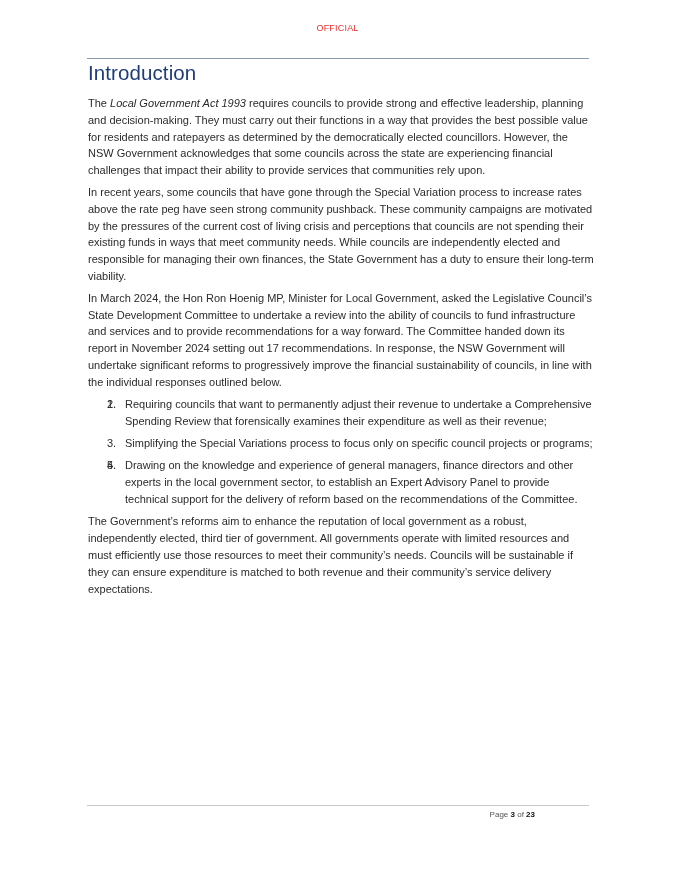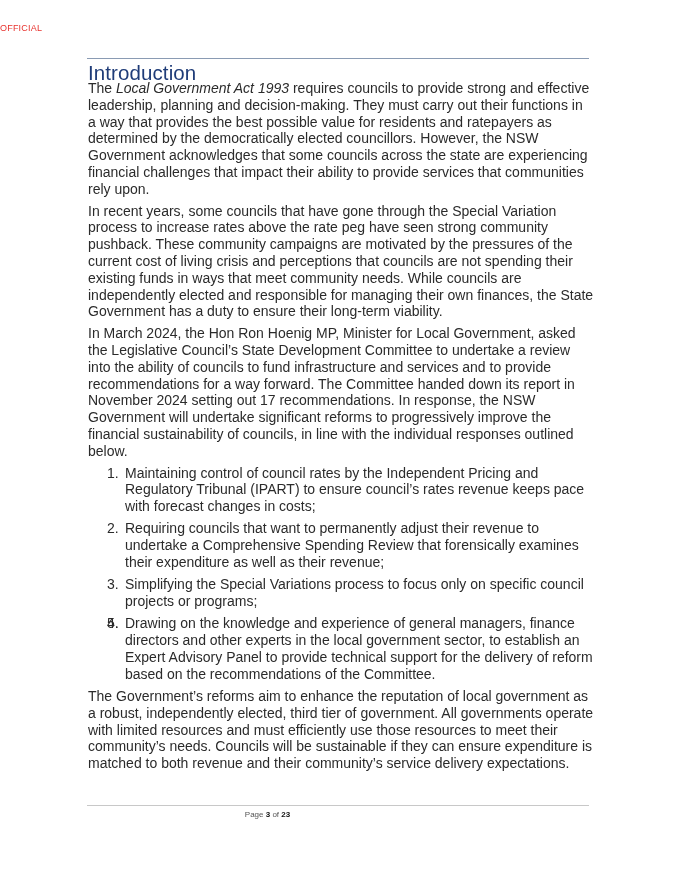--- a/index.html
+++ b/index.html
@@ -13,20 +13,21 @@
       position: relative;
       overflow: hidden;
       font-family: "Liberation Sans", sans-serif;
       color: #2b2b2b;
     }
     .classification {
       position: absolute;
       top: 23px;
       left: 0;
       width: 675px;
+      text-align: center;
       font-size: 9px;
       color: #e8322e;
       letter-spacing: 0.2px;
     }
     .top-rule {
       position: absolute;
       top: 58px;
       left: 87px;
       width: 502px;
       height: 0;
@@ -38,24 +39,24 @@
       left: 88px;
       margin: 0;
       font-size: 20.5px;
       font-weight: normal;
       color: #1f3c78;
       letter-spacing: 0.1px;
       text-align: right;
     }
     .content {
       position: absolute;
-      top: 80px;
+      top: 95px;
       left: 88px;
       width: 506px;
-      font-size: 14px;
+      font-size: 11px;
       line-height: 16.8px;
     }
     .content p {
       margin: 0 0 5px 0;
     }
     .content ol {
       margin: 0 0 5px 0;
       padding: 0;
       list-style: none;
     }
@@ -75,21 +76,21 @@
       left: 87px;
       width: 502px;
       height: 0;
       border-top: 1px solid #c8c8c8;
     }
     .footer {
       position: absolute;
       top: 810px;
       left: 0;
       width: 535px;
-      text-align: center;
+      text-align: right;
       font-size: 8px;
       color: #555555;
     }
     .footer b {
       color: #111111;
     }
   </style>
 </head>
 <body>
 
@@ -101,21 +102,21 @@
 
 <div class="content">
   <p><span>The </span><em>Local Government Act 1993</em><span> requires councils to provide strong and effective leadership, planning and decision-making. They must carry out their functions in a way that provides the best possible value for residents and ratepayers as determined by the democratically elected councillors. However, the NSW Government acknowledges that some councils across the state are experiencing financial challenges that impact their ability to provide services that communities rely upon.</span></p>
 
   <p>In recent years, some councils that have gone through the Special Variation process to increase rates above the rate peg have seen strong community pushback. These community campaigns are motivated by the pressures of the current cost of living crisis and perceptions that councils are not spending their existing funds in ways that meet community needs. While councils are independently elected and responsible for managing their own finances, the State Government has a duty to ensure their long-term viability.</p>
 
   <p>In March 2024, the Hon Ron Hoenig MP, Minister for Local Government, asked the Legislative Council’s State Development Committee to undertake a review into the ability of councils to fund infrastructure and services and to provide recommendations for a way forward. The Committee handed down its report in November 2024 setting out 17 recommendations. In response, the NSW Government will undertake significant reforms to progressively improve the financial sustainability of councils, in line with the individual responses outlined below.</p>
 
 
   <ol>
-    <li><span class="num">1.</span><span>Maintaining control of council rates by the Independent Pricing and Regulatory Tribunal (IPART) to ensure council’s rates revenue keeps pace with forecast changes in costs;</span></li>
+    <li><span class="num">1.</span></li>
     <li><span class="num">2.</span><span>Requiring councils that want to permanently adjust their revenue to undertake a Comprehensive Spending Review that forensically examines their expenditure as well as their revenue;</span></li>
     <li><span class="num">3.</span><span>Simplifying the Special Variations process to focus only on specific council projects or programs;</span></li>
     <li><span class="num">4.</span></li>
     <li><span class="num">5.</span><span>Drawing on the knowledge and experience of general managers, finance directors and other experts in the local government sector, to establish an Expert Advisory Panel to provide technical support for the delivery of reform based on the recommendations of the Committee.</span></li>
   </ol>
 
   <p>The Government’s reforms aim to enhance the reputation of local government as a robust, independently elected, third tier of government. All governments operate with limited resources and must efficiently use those resources to meet their community’s needs. Councils will be sustainable if they can ensure expenditure is matched to both revenue and their community’s service delivery expectations.</p>
 
 </div>
 

